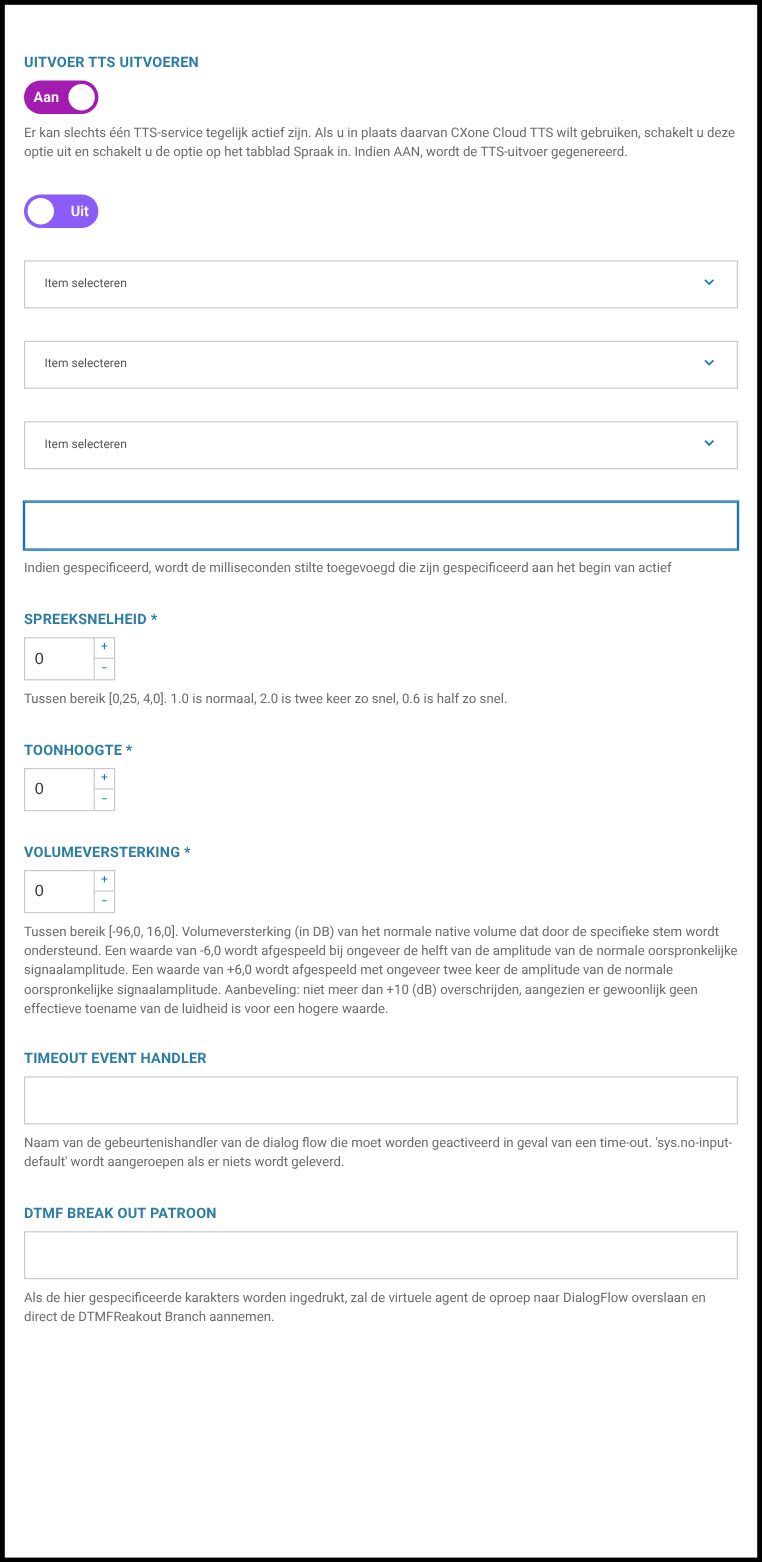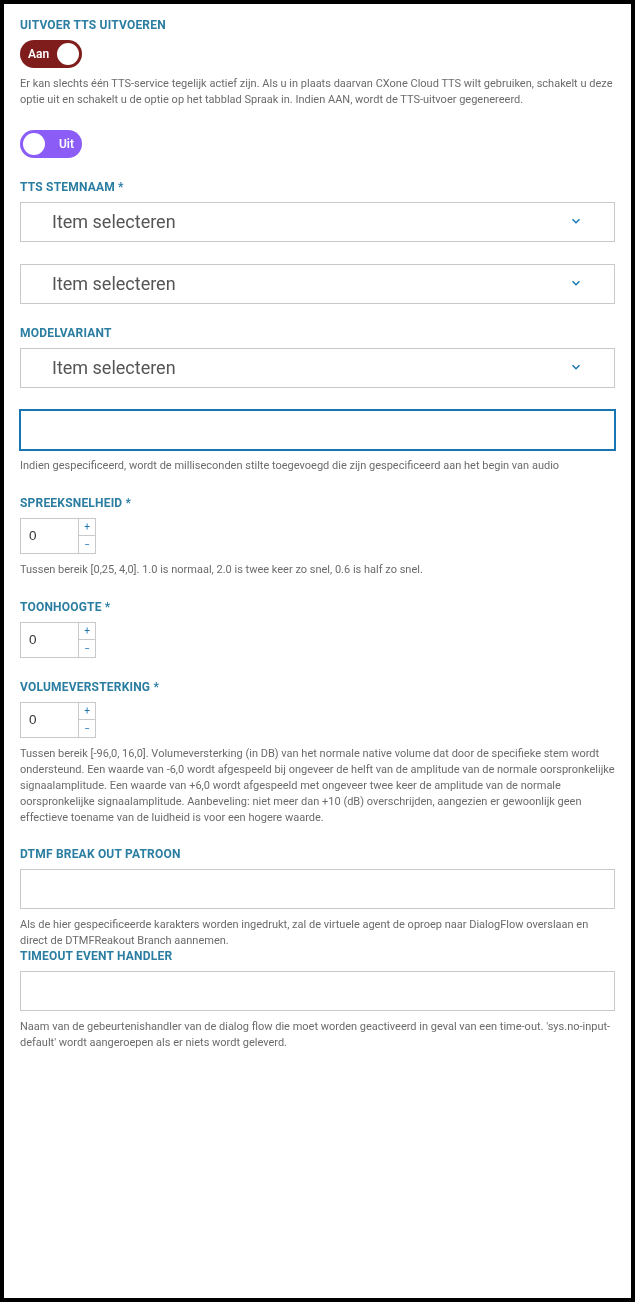--- a/index.html
+++ b/index.html
@@ -12,21 +12,21 @@
     color: #555;
   }
   .frame {
     width: 635px;
     min-height: 1302px;
     margin: 0 auto;
     background: #fff;
     border: 4px solid #000;
     padding: 14px 16px 20px 16px;
   }
-  .field-group { margin-bottom: 22px; }
+  .field-group { margin-bottom: 22px; margin-top: 27px; }
   .field-label {
     color: #2b7ea1;
     font-size: 12px;
     font-weight: 700;
     letter-spacing: 0.2px;
     margin-bottom: 8px;
     text-transform: uppercase;
   }
   .help-text {
     color: #6b6b6b;
@@ -49,41 +49,41 @@
   }
   .toggle .knob {
     width: 22px;
     height: 22px;
     background: #fff;
     border-radius: 50%;
     position: absolute;
     top: 3px;
   }
   .toggle.on {
-    background: #7f1d1d;
+    background: #a21caf;
     padding-left: 8px;
     justify-content: flex-start;
   }
   .toggle.on .knob { right: 3px; }
   .toggle.off {
     background: #8b5cf6;
     padding-right: 8px;
     justify-content: flex-end;
   }
   .toggle.off .knob { left: 3px; }
   
   .select {
     border: 1px solid #c9c9c9;
     height: 40px;
     display: flex;
     align-items: center;
     justify-content: space-between;
-    padding: 0 31px;
+    padding: 0 16px;
     color: #555;
-    font-size: 18px;
+    font-size: 10px;
     cursor: pointer;
   }
   .chevron {
     color: #1976b3;
   }
   
   .text-input {
     width: 100%;
     height: 40px;
     border: 1px solid #c9c9c9;
@@ -144,21 +144,20 @@
   </div>
 
   <div class="field-group">
     <div class="toggle off">
       <span>Uit</span>
       <div class="knob"></div>
     </div>
   </div>
 
   <div class="field-group">
-    <div class="field-label">TTS STEMNAAM *</div>
     <div class="select">
       <span>Item selecteren</span>
       <span class="chevron">
         <svg width="14" height="14" viewBox="0 0 24 24" fill="none" stroke="currentColor" stroke-width="2.5">
             <polyline points="6 9 12 15 18 9"></polyline>
           </svg>
       </span>
     </div>
   </div>
 
@@ -167,34 +166,33 @@
       <span>Item selecteren</span>
       <span class="chevron">
         <svg width="14" height="14" viewBox="0 0 24 24" fill="none" stroke="currentColor" stroke-width="2.5">
             <polyline points="6 9 12 15 18 9"></polyline>
           </svg>
       </span>
     </div>
   </div>
 
   <div class="field-group">
-    <div class="field-label">MODELVARIANT</div>
     <div class="select">
       <span>Item selecteren</span>
       <span class="chevron">
         <svg width="14" height="14" viewBox="0 0 24 24" fill="none" stroke="currentColor" stroke-width="2.5">
             <polyline points="6 9 12 15 18 9"></polyline>
           </svg>
       </span>
     </div>
   </div>
 
   <div class="field-group">
     <input type="text" class="text-input focused" value="" style="">
-    <div class="help-text">Indien gespecificeerd, wordt de milliseconden stilte toegevoegd die zijn gespecificeerd aan het begin van audio</div>
+    <div class="help-text">Indien gespecificeerd, wordt de milliseconden stilte toegevoegd die zijn gespecificeerd aan het begin van actief</div>
   </div>
 
   <div class="field-group">
     <div class="field-label">SPREEKSNELHEID *</div>
     <div class="stepper">
       <input type="text" value="0" style="">
       <div class="stepper-btns">
         <div class="stepper-btn">
           <span>+</span>
         </div>
@@ -230,25 +228,25 @@
           <span>+</span>
         </div>
         <div class="stepper-btn">
           <span>−</span>
         </div>
       </div>
     </div>
     <div class="help-text">Tussen bereik [-96,0, 16,0]. Volumeversterking (in DB) van het normale native volume dat door de specifieke stem wordt ondersteund. Een waarde van -6,0 wordt afgespeeld bij ongeveer de helft van de amplitude van de normale oorspronkelijke signaalamplitude. Een waarde van +6,0 wordt afgespeeld met ongeveer twee keer de amplitude van de normale oorspronkelijke signaalamplitude. Aanbeveling: niet meer dan +10 (dB) overschrijden, aangezien er gewoonlijk geen effectieve toename van de luidheid is voor een hogere waarde.</div>
   </div>
 
+  <div class="field-group">
+    <div class="field-label">TIMEOUT EVENT HANDLER</div>
+    <input type="text" class="text-input" value="" style="">
+    <div class="help-text">Naam van de gebeurtenishandler van de dialog flow die moet worden geactiveerd in geval van een time-out. 'sys.no-input-default' wordt aangeroepen als er niets wordt geleverd.</div>
+  </div>
+
   <div class="field-group" style="margin-bottom:0;">
     <div class="field-label">DTMF BREAK OUT PATROON</div>
     <input type="text" class="text-input" value="" style="">
     <div class="help-text">Als de hier gespecificeerde karakters worden ingedrukt, zal de virtuele agent de oproep naar DialogFlow overslaan en direct de DTMFReakout Branch aannemen.</div>
   </div>
 
-  <div class="field-group">
-    <div class="field-label">TIMEOUT EVENT HANDLER</div>
-    <input type="text" class="text-input" value="" style="">
-    <div class="help-text">Naam van de gebeurtenishandler van de dialog flow die moet worden geactiveerd in geval van een time-out. 'sys.no-input-default' wordt aangeroepen als er niets wordt geleverd.</div>
-  </div>
-
 </div>
 
 </body></html>

